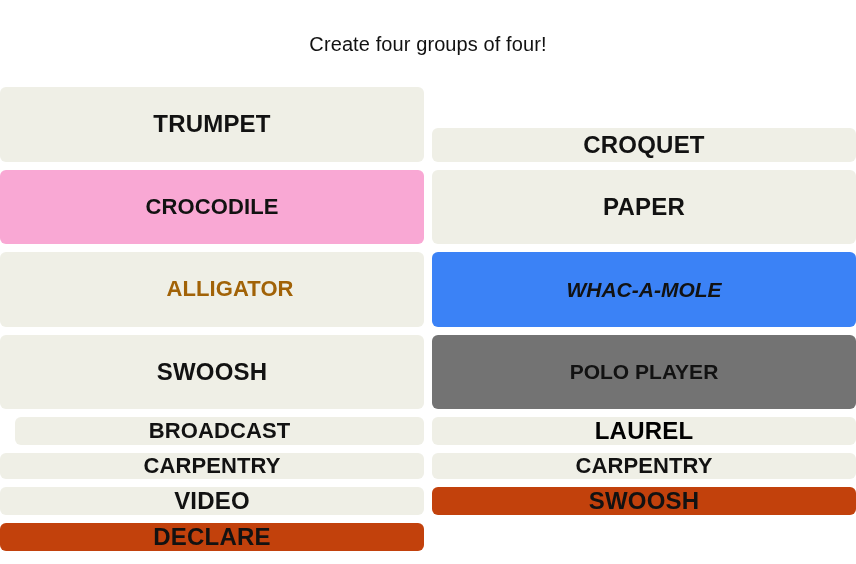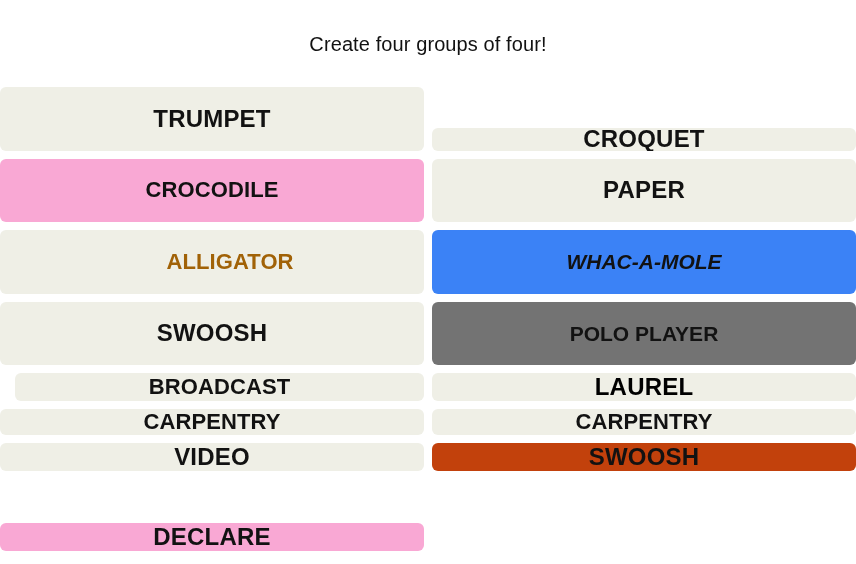--- a/index.html
+++ b/index.html
@@ -129,18 +129,18 @@
       </div>
       <div class="tile" style="background: rgb(239, 239, 230);">
         <span class="tile-label len-long" style="color: rgb(18, 18, 18);">CARPENTRY</span>
       </div>
       <div class="tile" style="background: rgb(239, 239, 230);">
         <span class="tile-label" style="color: rgb(18, 18, 18);">VIDEO</span>
       </div>
       <div class="tile" style="background: #c2410c;">
         <span class="tile-label" style="color: rgb(18, 18, 18);">SWOOSH</span>
       </div>
-      <div class="tile" style="background: #f9a8d4; margin-top: 44px;">
+      <div class="tile" style="background: #c2410c;">
         <span class="tile-label" style="color: rgb(18, 18, 18);">DECLARE</span>
       </div>
     </div>
 
 </div>
 
 </body></html>

